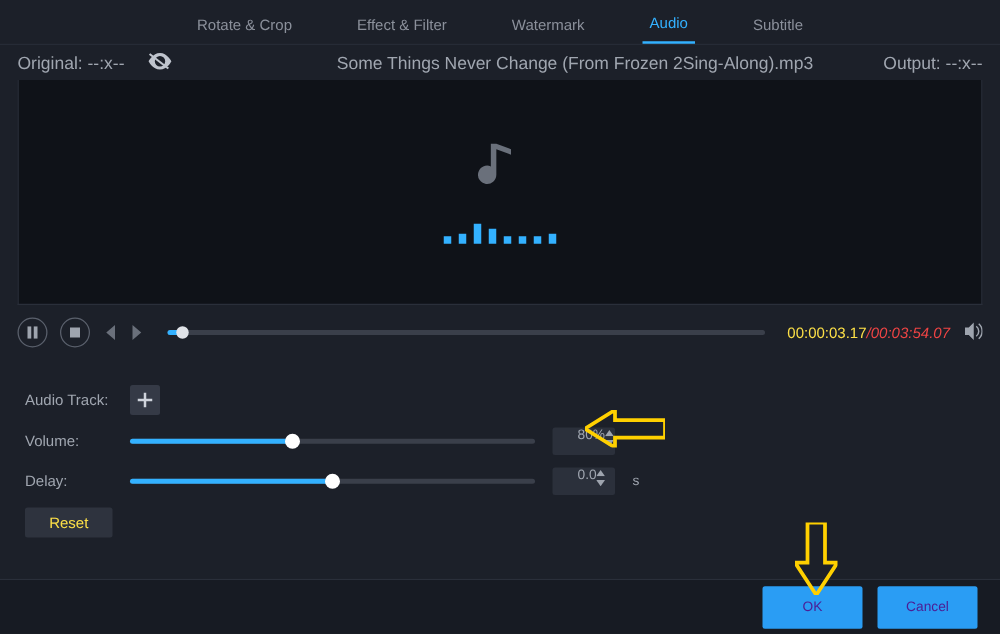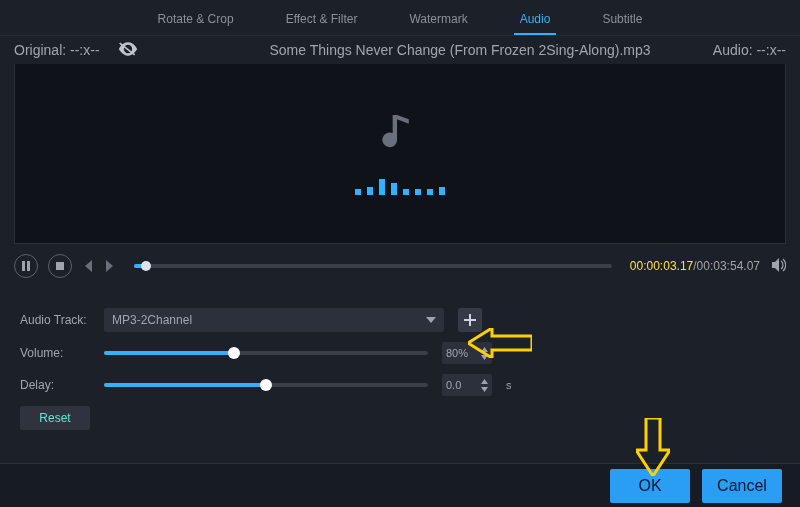--- a/index.html
+++ b/index.html
@@ -11,23 +11,24 @@
     color: #a0a6b0;
     overflow: hidden;
     position: relative;
   }
 
   
   .tabs {
     display: flex;
     justify-content: center;
     gap: 40px;
-    padding-top: 12px;
+    padding-top: 28px;
     height: 36px;
     border-bottom: 1px solid #262b36;
+    align-items: flex-end;
   }
   .tab { padding: 0 6px 8px 6px; cursor: pointer; color: #8b909b; }
   .tab.active { color: #33b1ff; border-bottom: 2px solid #33b1ff; }
 
   
   .infobar {
     display: flex;
     align-items: center;
     height: 28px;
     padding: 0 14px;
@@ -70,21 +71,21 @@
   .pbtn svg{width:10px;height:10px;fill:#9ea4ae;}
   .navbtn svg{width:12px;height:12px;fill:#6a707b;}
   .navbtn{cursor:pointer; display:flex;align-items:center;}
   .progress {
     flex:1; position:relative; height:4px; background:#3a3f4a;border-radius:2px;
     margin: 0 8px;
   }
   .progress .fill { position:absolute;left:0;top:0;bottom:0;width:2.5%;background:#33b1ff;border-radius:2px;}
   .progress .thumb{position:absolute;left:2.5%;top:50%;transform:translate(-50%,-50%);width:10px;height:10px;background:#e0e3e8;border-radius:50%;}
   .time .cur{color:#fde047;}
-  .time .tot{color:#a3a3a3;}
+  .time .tot{color:#ef4444;font-style:italic;}
   .spk svg{width:16px;height:16px;fill:#9ea4ae;}
 
   
   .controls { padding: 10px 20px 0 20px; }
   .row { display:flex; align-items:center; margin: 10px 0; gap: 14px;}
   .lbl { width: 70px; }
   .select {
     flex: 0 0 340px;
     background:#2b303b;height:24px;display:flex;align-items:center;
     padding:0 8px;justify-content:space-between;border-radius:2px;cursor:pointer;
@@ -94,43 +95,43 @@
   .sqbtn svg{width:12px;height:12px;fill:#cfd3db;}
 
   .slider {
     flex: 0 0 324px;
     position:relative;height:4px;background:#3a3f4a;border-radius:2px;
   }
   .slider .sfill{position:absolute;left:0;top:0;bottom:0;background:#33b1ff;border-radius:2px;}
   .slider .sthumb{position:absolute;top:50%;transform:translate(-50%,-50%);width:12px;height:12px;background:#fff;border-radius:50%;}
 
   .spin {
-    width:50px;height:22px;background:#2b303b;display:flex;align-items:center;
-    padding:0 4px;border-radius:2px;position:relative;
+    width:50px;height:22px;background:#2b303b;display:flex;align-items:flex-start;
+    padding:0 20px;border-radius:2px;position:relative;
   }
   .spin .val{flex:1;font-size:11px;}
   .spin .arrows{display:flex;flex-direction:column;justify-content:center;}
   .spin .arrows span{height:8px;display:flex;align-items:center;cursor:pointer;}
   .spin .arrows svg{width:7px;height:5px;fill:#9ea4ae;}
   .unit{font-size:11px;}
 
   .reset{
     width:70px;height:24px;background:#2e333e;display:flex;align-items:center;justify-content:center;
-    border-radius:2px;cursor:pointer;color:#5eead4;margin-top:6px;
+    border-radius:2px;cursor:pointer;color:#fde047;margin-top:6px;
   }
 
   
   .footer {
     position:absolute;bottom:0;left:0;right:0;height:44px;
     background:#171b23;border-top:1px solid #2a2f3a;
     display:flex;justify-content:flex-end;align-items:center;padding:0 18px;gap:12px;
   }
   .btn{
-    width:80px;height:34px;background:#2a9df4;color:#0f172a;display:flex;align-items:center;justify-content:center;
-    border-radius:2px;cursor:pointer;font-size:16px;
+    width:80px;height:34px;background:#2a9df4;color:#4c1d95;display:flex;align-items:center;justify-content:center;
+    border-radius:2px;cursor:pointer;font-size:11px;
   }
 
   
   .arrow {
     position:absolute;pointer-events:none;
   }
   .arrow svg{stroke:#ffd000;fill:#ffd000;}
 </style>
 </head>
 <body>
@@ -150,21 +151,21 @@
     </span>
     <span class="eye-icon">
       <svg viewBox="0 0 24 16">
           <path d="M12 0C5 0 1 8 1 8s4 8 11 8 11-8 11-8-4-8-11-8zm0 13a5 5 0 110-10 5 5 0 010 10z"></path>
           <path d="M2 1 L20 15" stroke="#bfc4cd" stroke-width="2"></path>
         </svg>
     </span>
   </div>
   <div class="center">Some Things Never Change (From Frozen 2Sing-Along).mp3</div>
   <div class="right">
-    <span>Audio:</span> <span>--:x--</span>
+    <span>Output:</span> <span>--:x--</span>
   </div>
 </div>
 
 <div class="preview">
   <span class="note">
     <svg viewBox="0 0 24 30">
         <path d="M10 2v17a5 5 0 11-3-4.6V2h3l8 3v3l-8-3z"></path>
       </svg>
   </span>
   <div class="eq">
@@ -212,26 +213,20 @@
     <svg viewBox="0 0 16 16">
         <path d="M2 5h3l4-4v14l-4-4H2z"></path>
         <path d="M11 4a5 5 0 010 8M13 2a8 8 0 010 12" fill="none" stroke="#9ea4ae" stroke-width="1.2"></path>
       </svg>
   </span>
 </div>
 
 <div class="controls">
   <div class="row">
     <span class="lbl">Audio Track:</span>
-    <div class="select">
-      <span>MP3-2Channel</span>
-      <svg viewBox="0 0 10 6">
-          <path d="M0 0l5 6 5-6z"></path>
-        </svg>
-    </div>
     <div class="sqbtn">
       <svg viewBox="0 0 12 12">
           <path d="M5 0h2v12H5z"></path>
           <path d="M0 5h12v2H0z"></path>
         </svg>
     </div>
   </div>
 
   <div class="row">
     <span class="lbl">Volume:</span>

